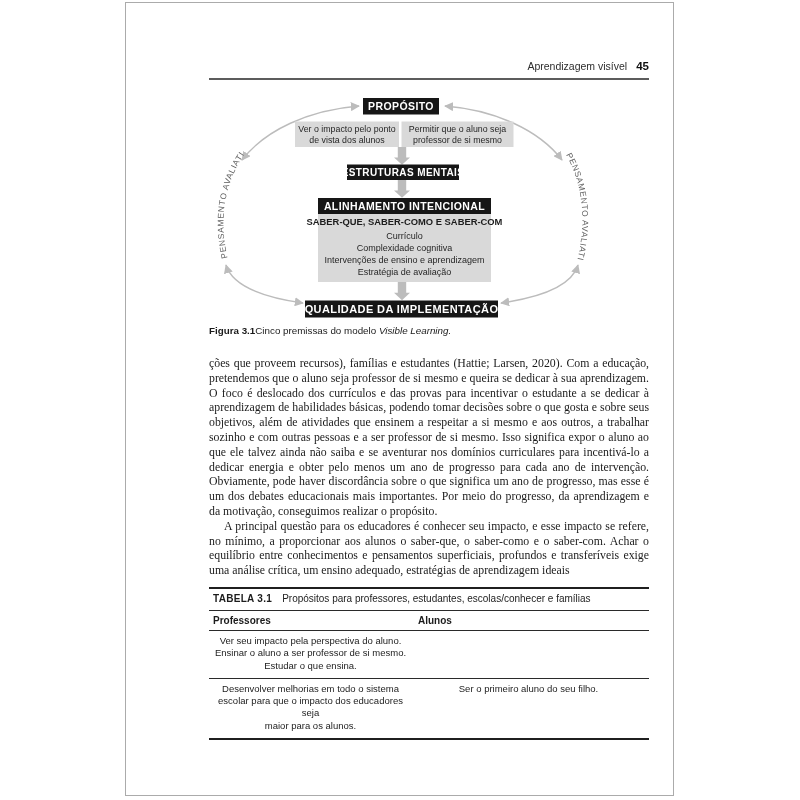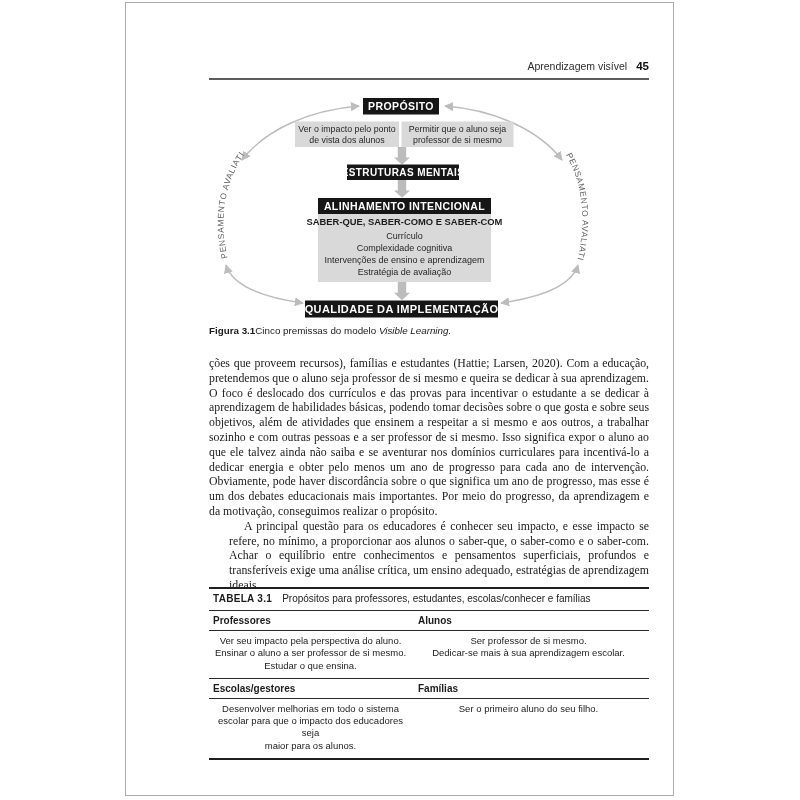--- a/index.html
+++ b/index.html
@@ -32,21 +32,21 @@
   
   .caption{position:absolute;top:322px;left:83px;width:440px;font-size:9.8px;color:#1a1a1a;}
   .cap-label{font-weight:bold;}
   .cap-italic{font-style:italic;}
 
   
   .bodytext{position:absolute;top:353px;left:83px;width:440px;
             font-family:"Liberation Serif",serif;font-size:11.8px;line-height:14.8px;
             text-align:justify;color:#1b1b1b;}
   .bodytext p{margin:0;}
-  .bodytext p.indent{text-indent:15px;margin-left:20px;}
+  .bodytext p.indent{text-indent:15px;}
 
   
   .tablewrap{position:absolute;top:584px;left:83px;width:440px;background:#fff;color:#1c1c1c;}
   .t-title{border-top:2px solid #1f1f1f;border-bottom:1.5px solid #2a2a2a;
            padding:4px 0 6px 4px;font-size:10px;}
   .t-label{font-weight:bold;letter-spacing:0.3px;margin-right:10px;}
   .t-grid{display:grid;grid-template-columns:209px 1fr;}
   .t-headrow{border-bottom:1.2px solid #2a2a2a;}
   .t-headrow .th{font-weight:bold;font-size:10px;padding:4px 4px 4px 4px;}
   .t-headrow .th.c2{padding-left:0;}
@@ -138,30 +138,22 @@
       <div class="t-grid t-headrow">
         <div class="th c1">Professores</div>
         <div class="th c2">Alunos</div>
       </div>
       <div class="t-grid t-row mid">
         <div class="td c1">
           <div>Ver seu impacto pela perspectiva do aluno.</div>
           <div>Ensinar o aluno a ser professor de si mesmo.</div>
           <div>Estudar o que ensina.</div>
         </div>
-        <div class="td c2">
-          <div>Ser professor de si mesmo.</div>
-          <div>Dedicar-se mais à sua aprendizagem escolar.</div>
-        </div>
       </div>
 
-      <div class="t-grid t-headrow">
-        <div class="th c1">Escolas/gestores</div>
-        <div class="th c2">Famílias</div>
-      </div>
       <div class="t-grid t-row last">
         <div class="td c1">
           <div>Desenvolver melhorias em todo o sistema</div>
           <div>escolar para que o impacto dos educadores seja</div>
           <div>maior para os alunos.</div>
         </div>
         <div class="td c2">
           <div>Ser o primeiro aluno do seu filho.</div>
         </div>
       </div>

